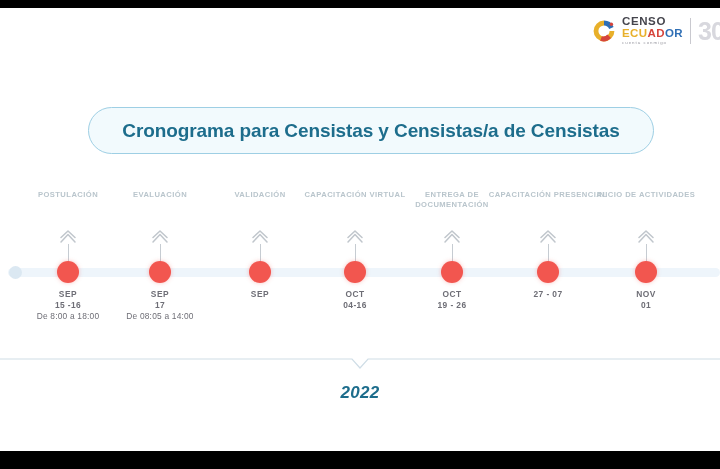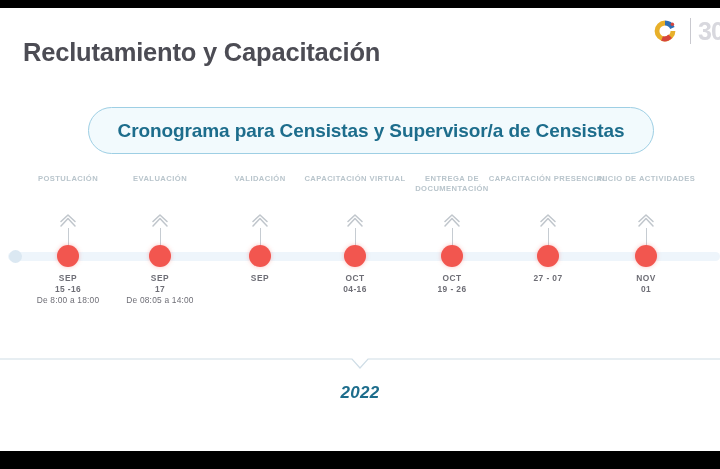--- a/index.html
+++ b/index.html
@@ -115,21 +115,21 @@
     font-size:19px;
     font-weight:700;
     color:#1d6d8c;
     letter-spacing:-0.1px;
     white-space:nowrap;
   }
 
   
   .timeline-wrap {
     position:absolute;
-    left:0; top:164px;
+    left:0; top:180px;
     width:720px; height:150px;
   }
   .rail {
     position:absolute;
     left:8px; top:80px;
     width:712px; height:9px;
     background:#eef5fb;
     border-radius:5px;
   }
   .rail-cap {
@@ -233,37 +233,43 @@
 </style>
 </head>
 <body>
 
 <div class="slide-frame">
 
   <div class="letterbox-top"></div>
 
   <div class="slide">
 
-    <div class="slide-title">Reclutamiento y Capacitación</div>
 
     <div class="logo-block">
       <div class="logo-mark">
         <svg width="26" height="26" viewBox="0 0 26 26">
           <path d="M13 2.6 A10.4 10.4 0 1 0 23.4 13 L18.6 13 A5.6 5.6 0 1 1 13 7.4 Z" fill="#e8b02a"></path>
           <path d="M13 2.6 A10.4 10.4 0 0 1 22.6 9 L18.2 10.9 A5.6 5.6 0 0 0 13 7.4 Z" fill="#2f6fb5"></path>
           <path d="M9.2 22.8 A10.4 10.4 0 0 0 20 20 L16.4 16.6 A5.6 5.6 0 0 1 10.9 18.3 Z" fill="#d6453c"></path>
           <circle cx="20.4" cy="6.2" r="1.7" fill="#d6453c"></circle>
         </svg>
       </div>
+      <div class="logo-words">
+        <div class="logo-censo">CENSO</div>
+        <div class="logo-ecuador">
+          <span class="ecu">ECU</span><span class="ad">AD</span><span class="or">OR</span>
+        </div>
+        <div class="logo-tag">cuenta conmigo</div>
+      </div>
       <div class="logo-divider"></div>
       <div class="logo-year">30</div>
     </div>
 
     <div class="pill">
-      <span class="pill-text">Cronograma para Censistas y Supervisor/a de Censistas</span>
+      <span class="pill-text">Cronograma para Censistas y Censistas/a de Censistas</span>
     </div>
 
     <div class="timeline-wrap">
       <div class="rail"></div>
       <div class="rail-cap"></div>
       <div id="milestones">
           <div class="tl-item" style="left: 68px;">
             <div class="tl-label">POSTULACIÓN</div>
             <div class="tl-chevron"><svg width="18" height="14" viewBox="0 0 18 14">
                 <path d="M2 12 L9 4.5 L16 12" fill="none" stroke="#c0c6cc" stroke-width="1.5" stroke-linejoin="round" stroke-linecap="round"></path>

